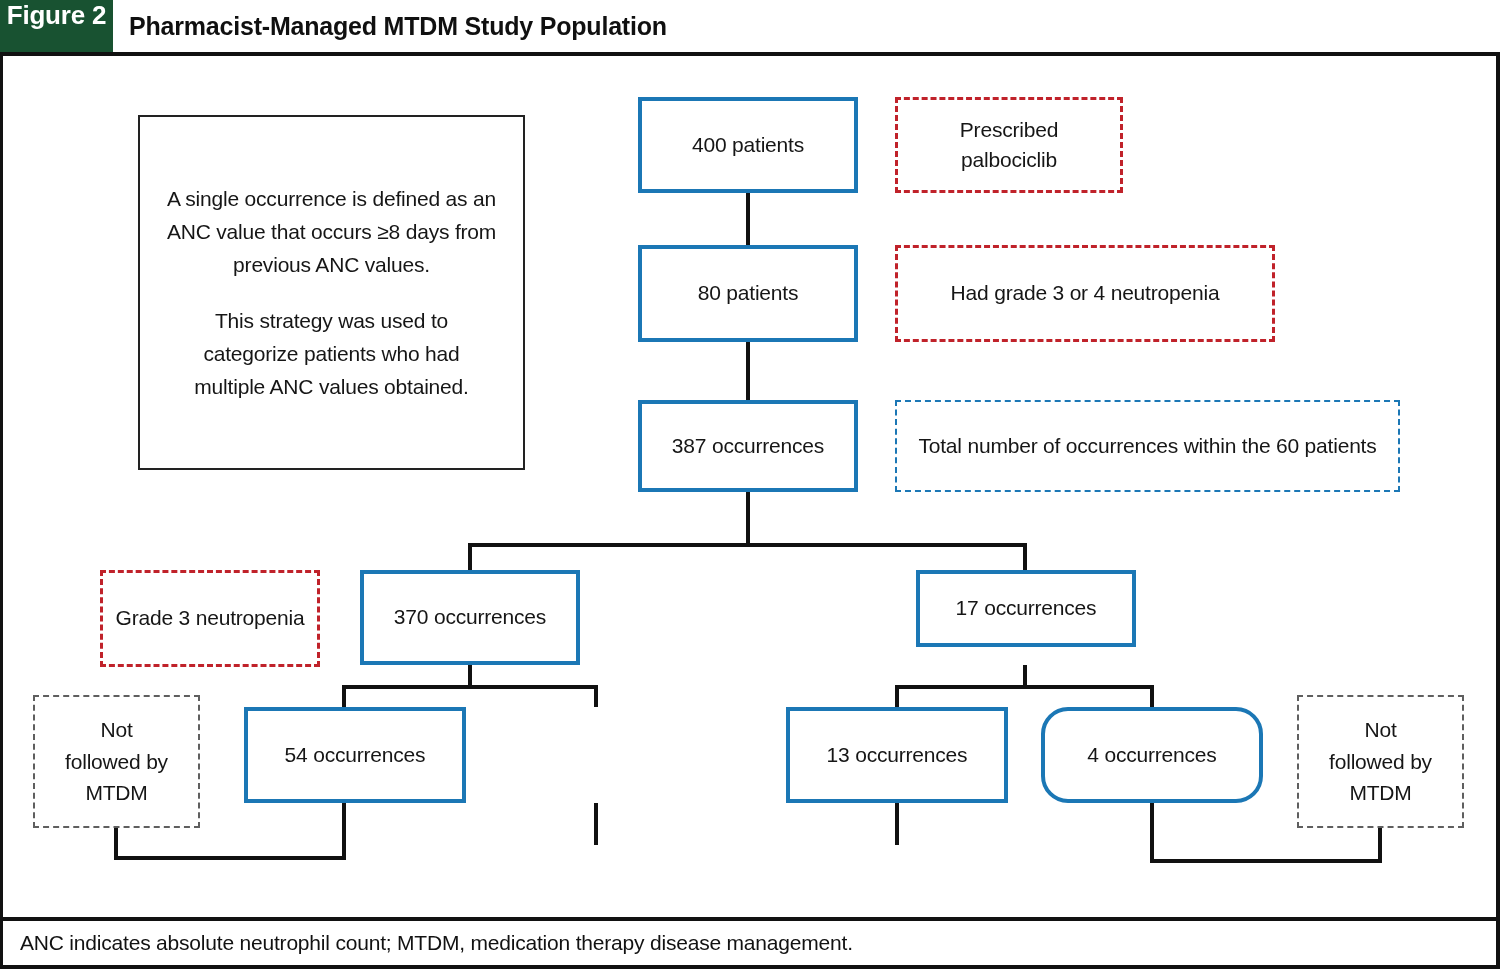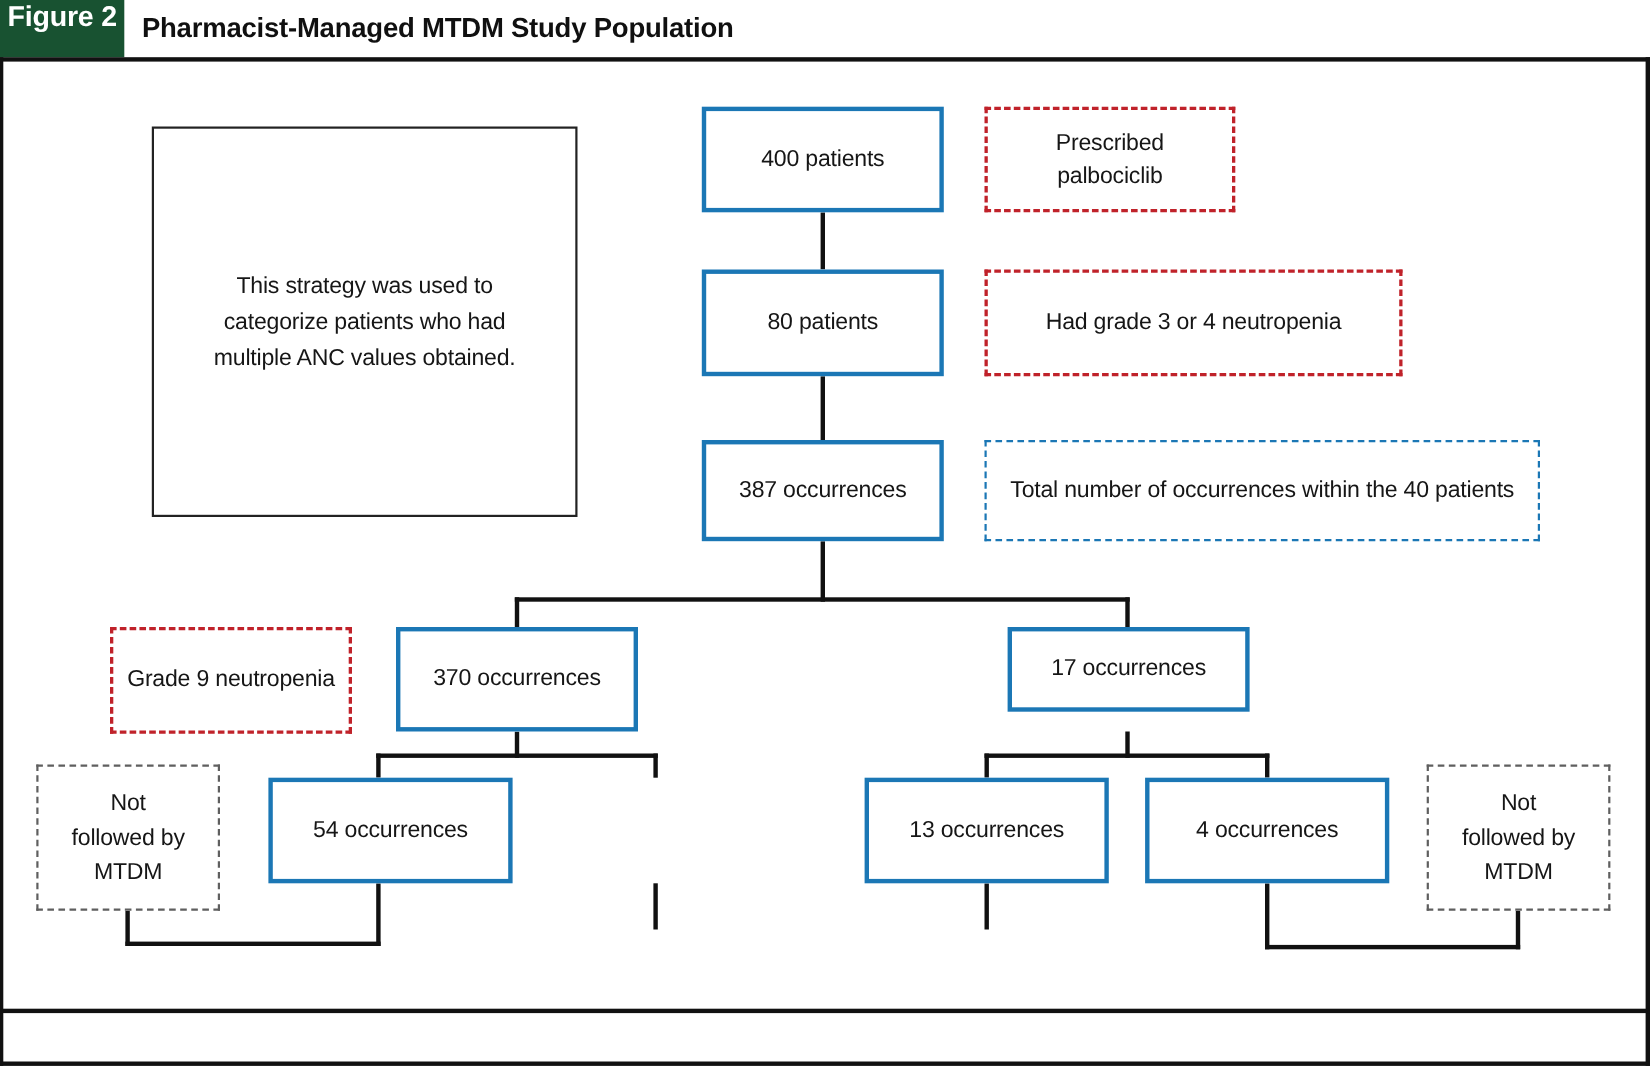--- a/index.html
+++ b/index.html
@@ -75,20 +75,21 @@
   </div>
   <div class="hdr-title">Pharmacist-Managed MTDM Study Population</div>
 
   <div class="hline" style="left:0;top:52px;width:1500px;height:4px;"></div>
   <div class="vline" style="left:0;top:52px;width:3px;height:917px;"></div>
   <div class="vline" style="left:1496px;top:52px;width:4px;height:917px;"></div>
   <div class="hline" style="left:0;top:917px;width:1500px;height:4px;"></div>
   <div class="hline" style="left:0;top:965px;width:1500px;height:4px;"></div>
 
   <div class="note-box">
+    <p>A single occurrence is defined as an ANC value that occurs ≥8 days from previous ANC values.</p>
     <p>This strategy was used to categorize patients who had multiple ANC values obtained.</p>
   </div>
 
   <div class="vline" style="left:746px;top:193px;width:4px;height:52px;"></div>
   <div class="vline" style="left:746px;top:342px;width:4px;height:58px;"></div>
   <div class="vline" style="left:746px;top:492px;width:4px;height:55px;"></div>
   <div class="hline" style="left:468px;top:543px;width:559px;height:4px;"></div>
   <div class="vline" style="left:468px;top:543px;width:4px;height:27px;"></div>
   <div class="vline" style="left:1023px;top:543px;width:4px;height:27px;"></div>
 
@@ -127,37 +128,38 @@
   </div>
   <div class="node b-blue" style="left:916px;top:570px;width:220px;height:77px;">
     <span>17 occurrences</span>
   </div>
   <div class="node b-blue" style="left:233px;top:707px;width:222px;height:96px;margin-left:11px;">
     <span>54 occurrences</span>
   </div>
   <div class="node b-blue" style="left:786px;top:707px;width:222px;height:96px;">
     <span>13 occurrences</span>
   </div>
-  <div class="node b-blue" style="left:1041px;top:707px;width:222px;height:96px;">
+  <div class="node b-blue" style="left:1041px;top:707px;width:222px;height:96px;border-radius:27px;">
     <span>4 occurrences</span>
   </div>
 
   <div class="node b-red" style="left:895px;top:97px;width:228px;height:96px;">
     <span class="wrap-narrow">Prescribed palbociclib</span>
   </div>
   <div class="node b-red" style="left:895px;top:245px;width:380px;height:97px;">
     <span>Had grade 3 or 4 neutropenia</span>
   </div>
   <div class="node b-blued" style="left:895px;top:400px;width:505px;height:92px;">
-    <span>Total number of occurrences within the 40 patients</span>
+    <span>Total number of occurrences within the 60 patients</span>
   </div>
   <div class="node b-red" style="left:100px;top:570px;width:220px;height:97px;">
-    <span>Grade 9 neutropenia</span>
+    <span>Grade 3 neutropenia</span>
   </div>
   <div class="node b-grey" style="left:33px;top:695px;width:167px;height:133px;">
     <span class="wrap-nf">Not followed by MTDM</span>
   </div>
   <div class="node b-grey" style="left:1297px;top:695px;width:167px;height:133px;">
     <span class="wrap-nf">Not followed by MTDM</span>
   </div>
 
+  <div class="footnote">ANC indicates absolute neutrophil count; MTDM, medication therapy disease management.</div>
 
 </div>
 
 </body></html>

